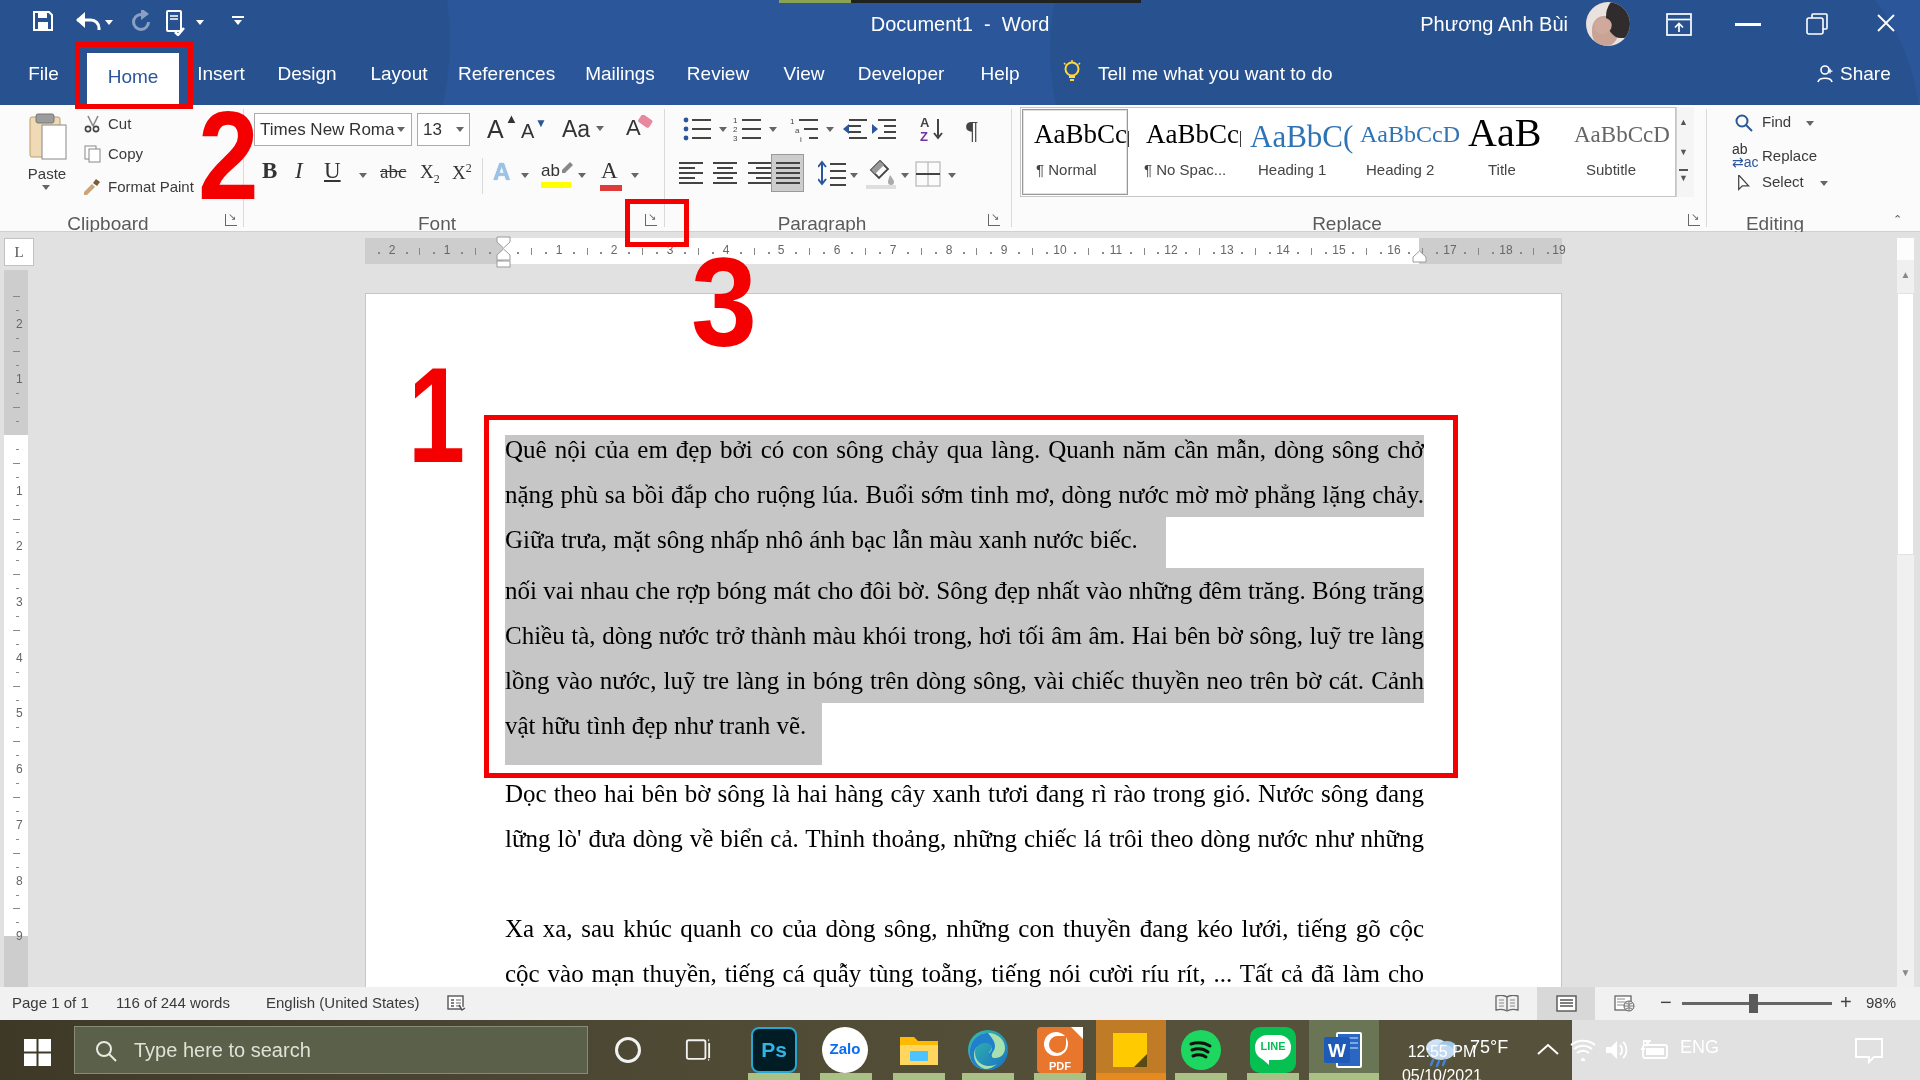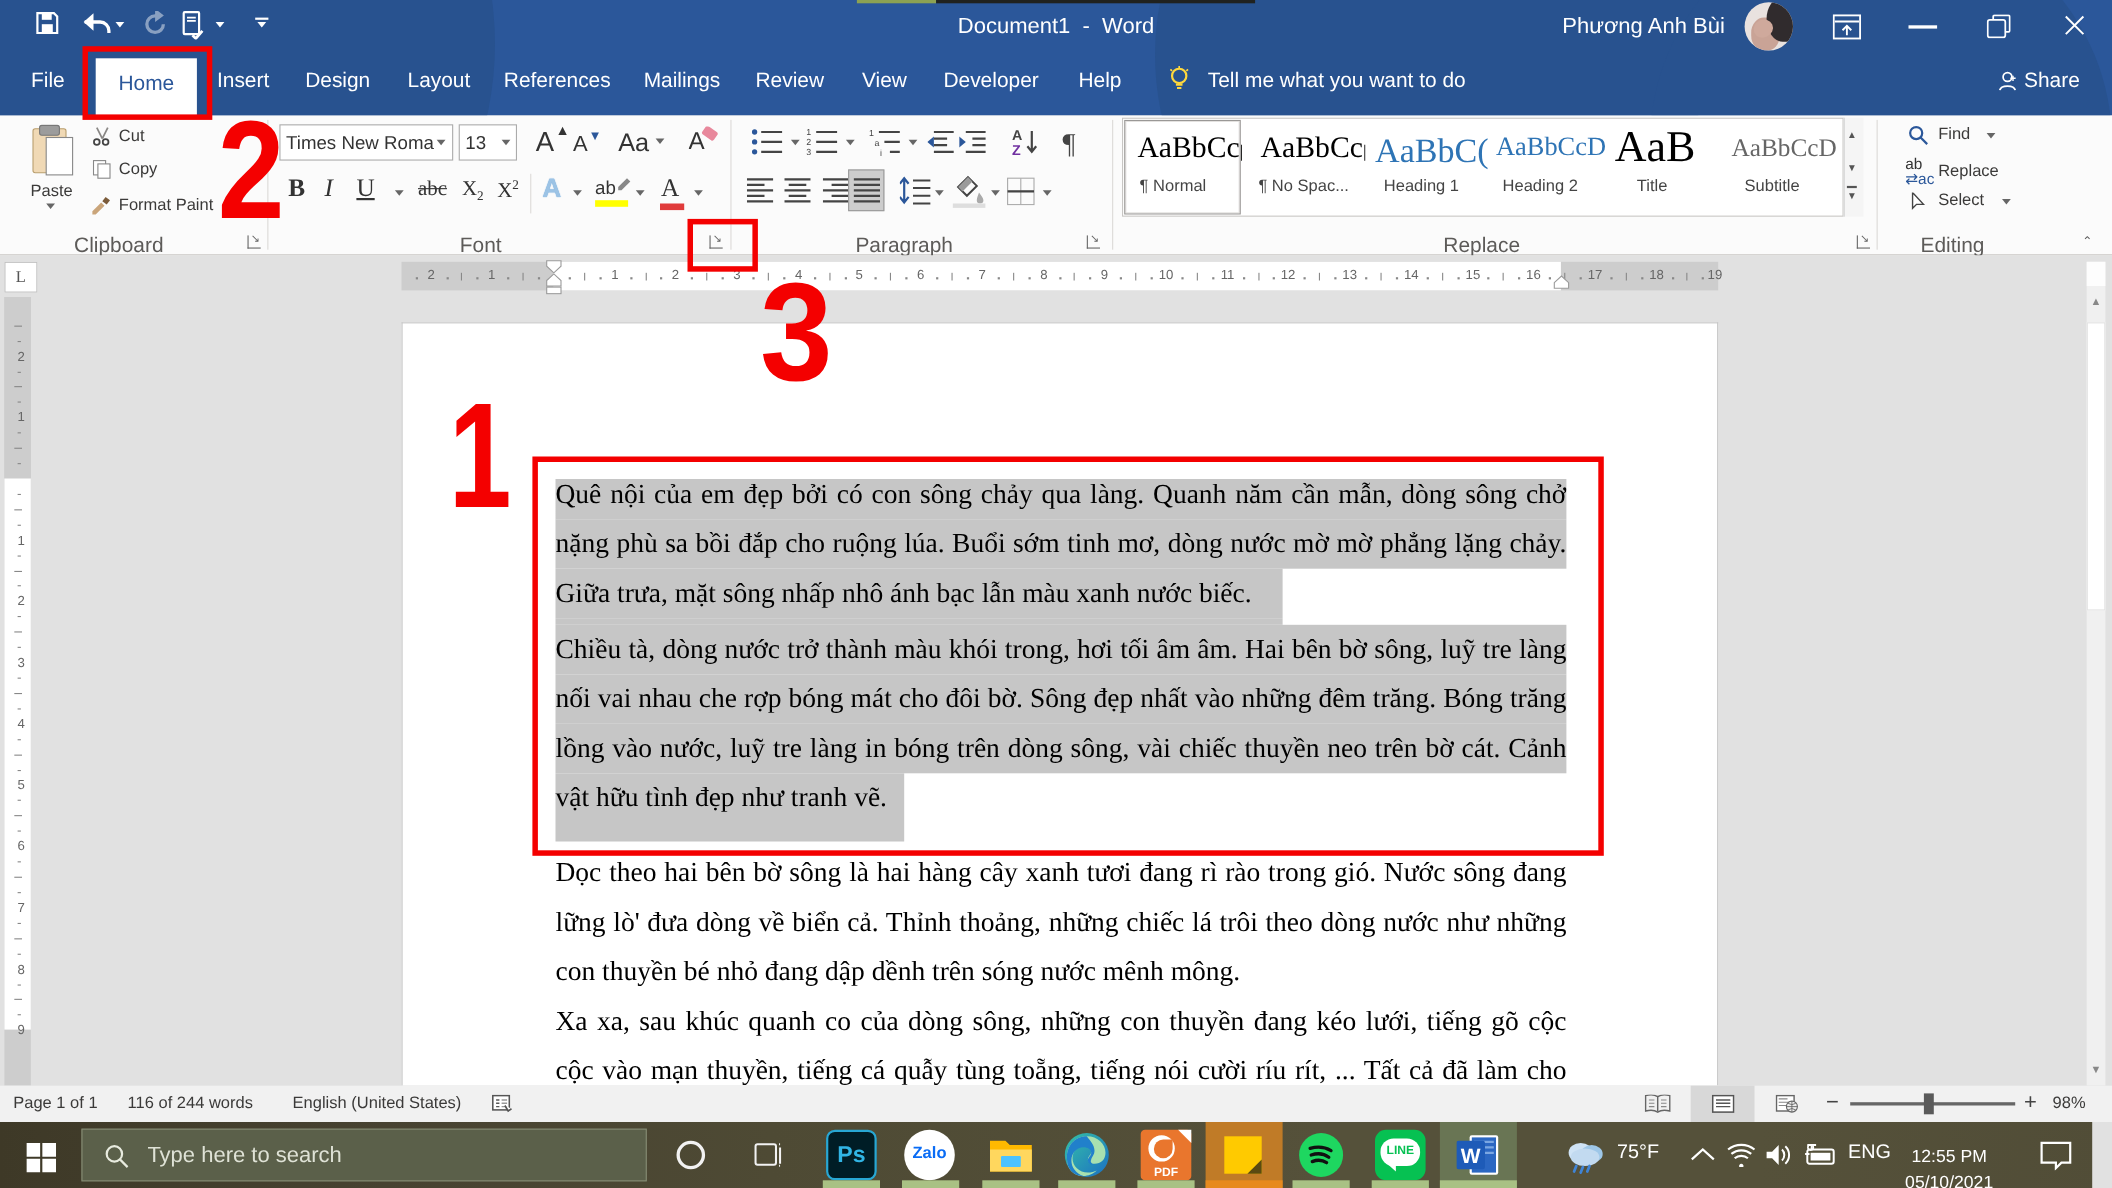--- a/index.html
+++ b/index.html
@@ -42,21 +42,21 @@
 .red{position:absolute;color:#f40000;font-weight:bold;font-family:"Liberation Sans",sans-serif}
 .redbox{position:absolute;border:5px solid #f40000}
 
 #sbar{position:absolute;left:1897px;top:6px;width:17px;height:749px;background:#f0f0f0}
 .sbtn{position:absolute;left:0;width:17px;height:17px;color:#888;font-size:10px;text-align:center;line-height:17px}
 #sthumb{position:absolute;left:0;top:55px;width:17px;height:262px;background:#fff;border:1px solid #e2e2e2}
 
 #status{left:0;top:987px;width:1920px;height:33px;background:#f1f1f1;color:#3b3a39;font-size:15px}
 .sitem{position:absolute;top:7px}
 
-#taskbar{left:0;top:1020px;width:1902px;height:60px;background:linear-gradient(90deg,#3e3927 0,#474231 350px,#4e4a34 700px,#55513a 1200px,#55513a 1600px,#514d37 1920px)}
+#taskbar{left:0;top:1020px;width:1572px;height:60px;background:linear-gradient(90deg,#3e3927 0,#474231 350px,#4e4a34 700px,#55513a 1200px,#55513a 1600px,#514d37 1920px)}
 #search{position:absolute;left:74px;top:6px;width:514px;height:48px;background:#5b604a;border:1px solid #878c74;color:#dfe2d6;font-size:20px;line-height:46px}
 .tico{position:absolute;top:7px;width:46px;height:46px}
 .runbar{position:absolute;top:53px;height:7px;background:#a9c184}
 .trayico{position:absolute;color:#fff}
 #clock{position:absolute;right:90px;top:20px;color:#fff;font-size:16px;text-align:center;line-height:24px}
 </style></head>
 <body>
 
 <div class="abs" style="left:779px;top:0;width:72px;height:3px;background:#8ca253;z-index:60"></div>
 <div class="abs" style="left:851px;top:0;width:290px;height:3px;background:#20221f;z-index:60"></div>
@@ -448,29 +448,28 @@
       <div class="tick" style="left:9px;top:638px;width:7px;height:1px"></div>
       <div class="tick" style="left:12px;top:652px;width:3px;height:1px"></div>
     </div>
  <div id="page"></div>
  <div id="doc">
   <div id="selblock" class="abs" style="left:0;top:195px;width:919px">
    <div class="jl" style="background:linear-gradient(#fff 0 8px,#c6c6c6 8px)">Quê nội của em đẹp bởi có con sông chảy qua làng. Quanh năm cần mẫn, dòng sông chở</div>
    <div class="jl hl">nặng phù sa bồi đắp cho ruộng lúa. Buổi sớm tinh mơ, dòng nước mờ mờ phẳng lặng chảy.</div>
    <div class="ll"><span class="hll" style="padding-right:28px">Giữa trưa, mặt sông nhấp nhô ánh bạc lẫn màu xanh nước biếc.</span></div>
    <div style="height:6px;background:#c6c6c6;width:661px"></div>
+   <div class="jl hl">nối vai nhau che rợp bóng mát cho đôi bờ. Sông đẹp nhất vào những đêm trăng. Bóng trăng</div>
    <div class="jl hl">Chiều tà, dòng nước trở thành màu khói trong, hơi tối âm âm. Hai bên bờ sông, luỹ tre làng</div>
-   <div class="jl hl">nối vai nhau che rợp bóng mát cho đôi bờ. Sông đẹp nhất vào những đêm trăng. Bóng trăng</div>
    <div class="jl hl">lồng vào nước, luỹ tre làng in bóng trên dòng sông, vài chiếc thuyền neo trên bờ cát. Cảnh</div>
    <div class="ll"><span class="hll" style="height:62px">vật hữu tình đẹp như tranh vẽ.</span></div>
   </div>
   <div class="abs" style="left:0;top:539px;width:919px">
    <div class="jl">Dọc theo hai bên bờ sông là hai hàng cây xanh tươi đang rì rào trong gió. Nước sông đang</div>
    <div class="jl">lững lò' đưa dòng về biển cả. Thỉnh thoảng, những chiếc lá trôi theo dòng nước như những</div>
-   <div class="ll">con thuyền bé nhỏ đang dập dềnh trên sóng nước mênh mông.</div>
   </div>
   <div class="abs" style="left:0;top:674px;width:919px">
    <div class="jl">Xa xa, sau khúc quanh co của dòng sông, những con thuyền đang kéo lưới, tiếng gõ cộc</div>
    <div class="jl">cộc vào mạn thuyền, tiếng cá quẫy tùng toẵng, tiếng nói cười ríu rít, ... Tất cả đã làm cho</div>
   </div>
  </div>
 
  <div class="red" style="left:408px;top:128px;font-size:124px;line-height:100px;transform:scale(0.827,1.097);transform-origin:0 0">1</div>
  <div class="redbox" style="left:484px;top:183px;width:974px;height:363px"></div>
  <div class="red" style="left:691px;top:19px;font-size:124px;line-height:100px;transform:scale(0.956,1.024);transform-origin:0 0">3</div>

